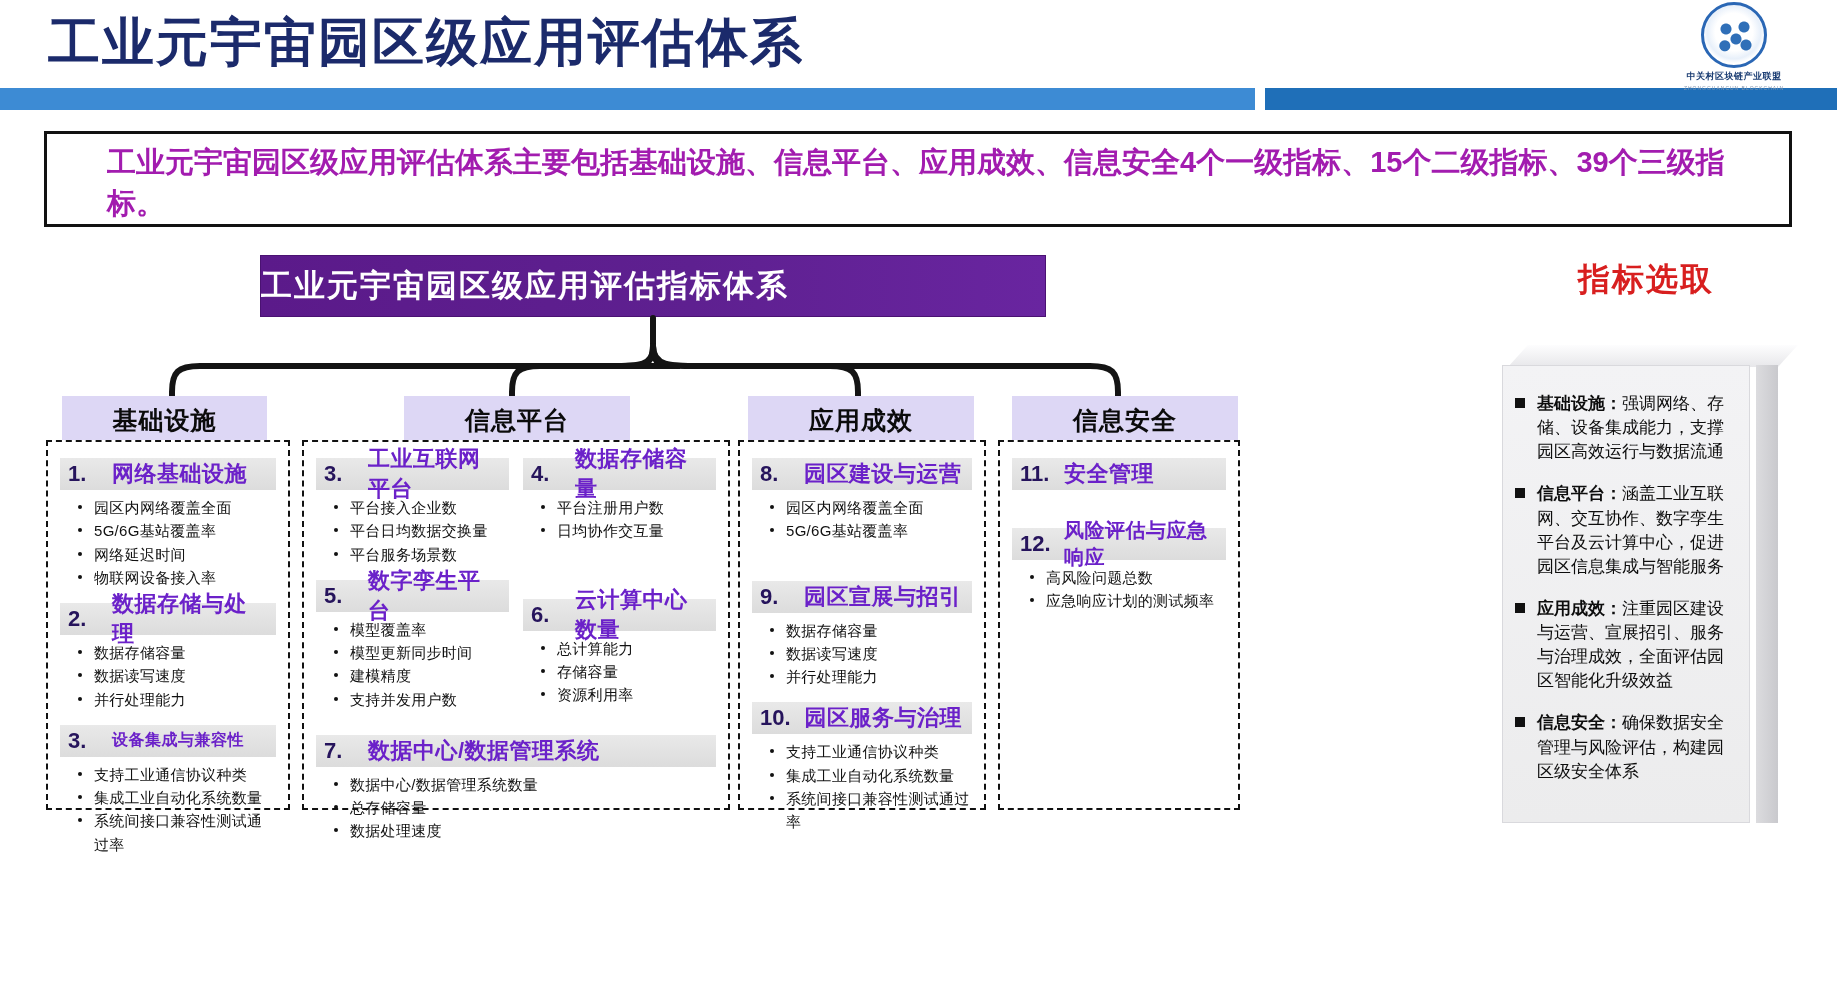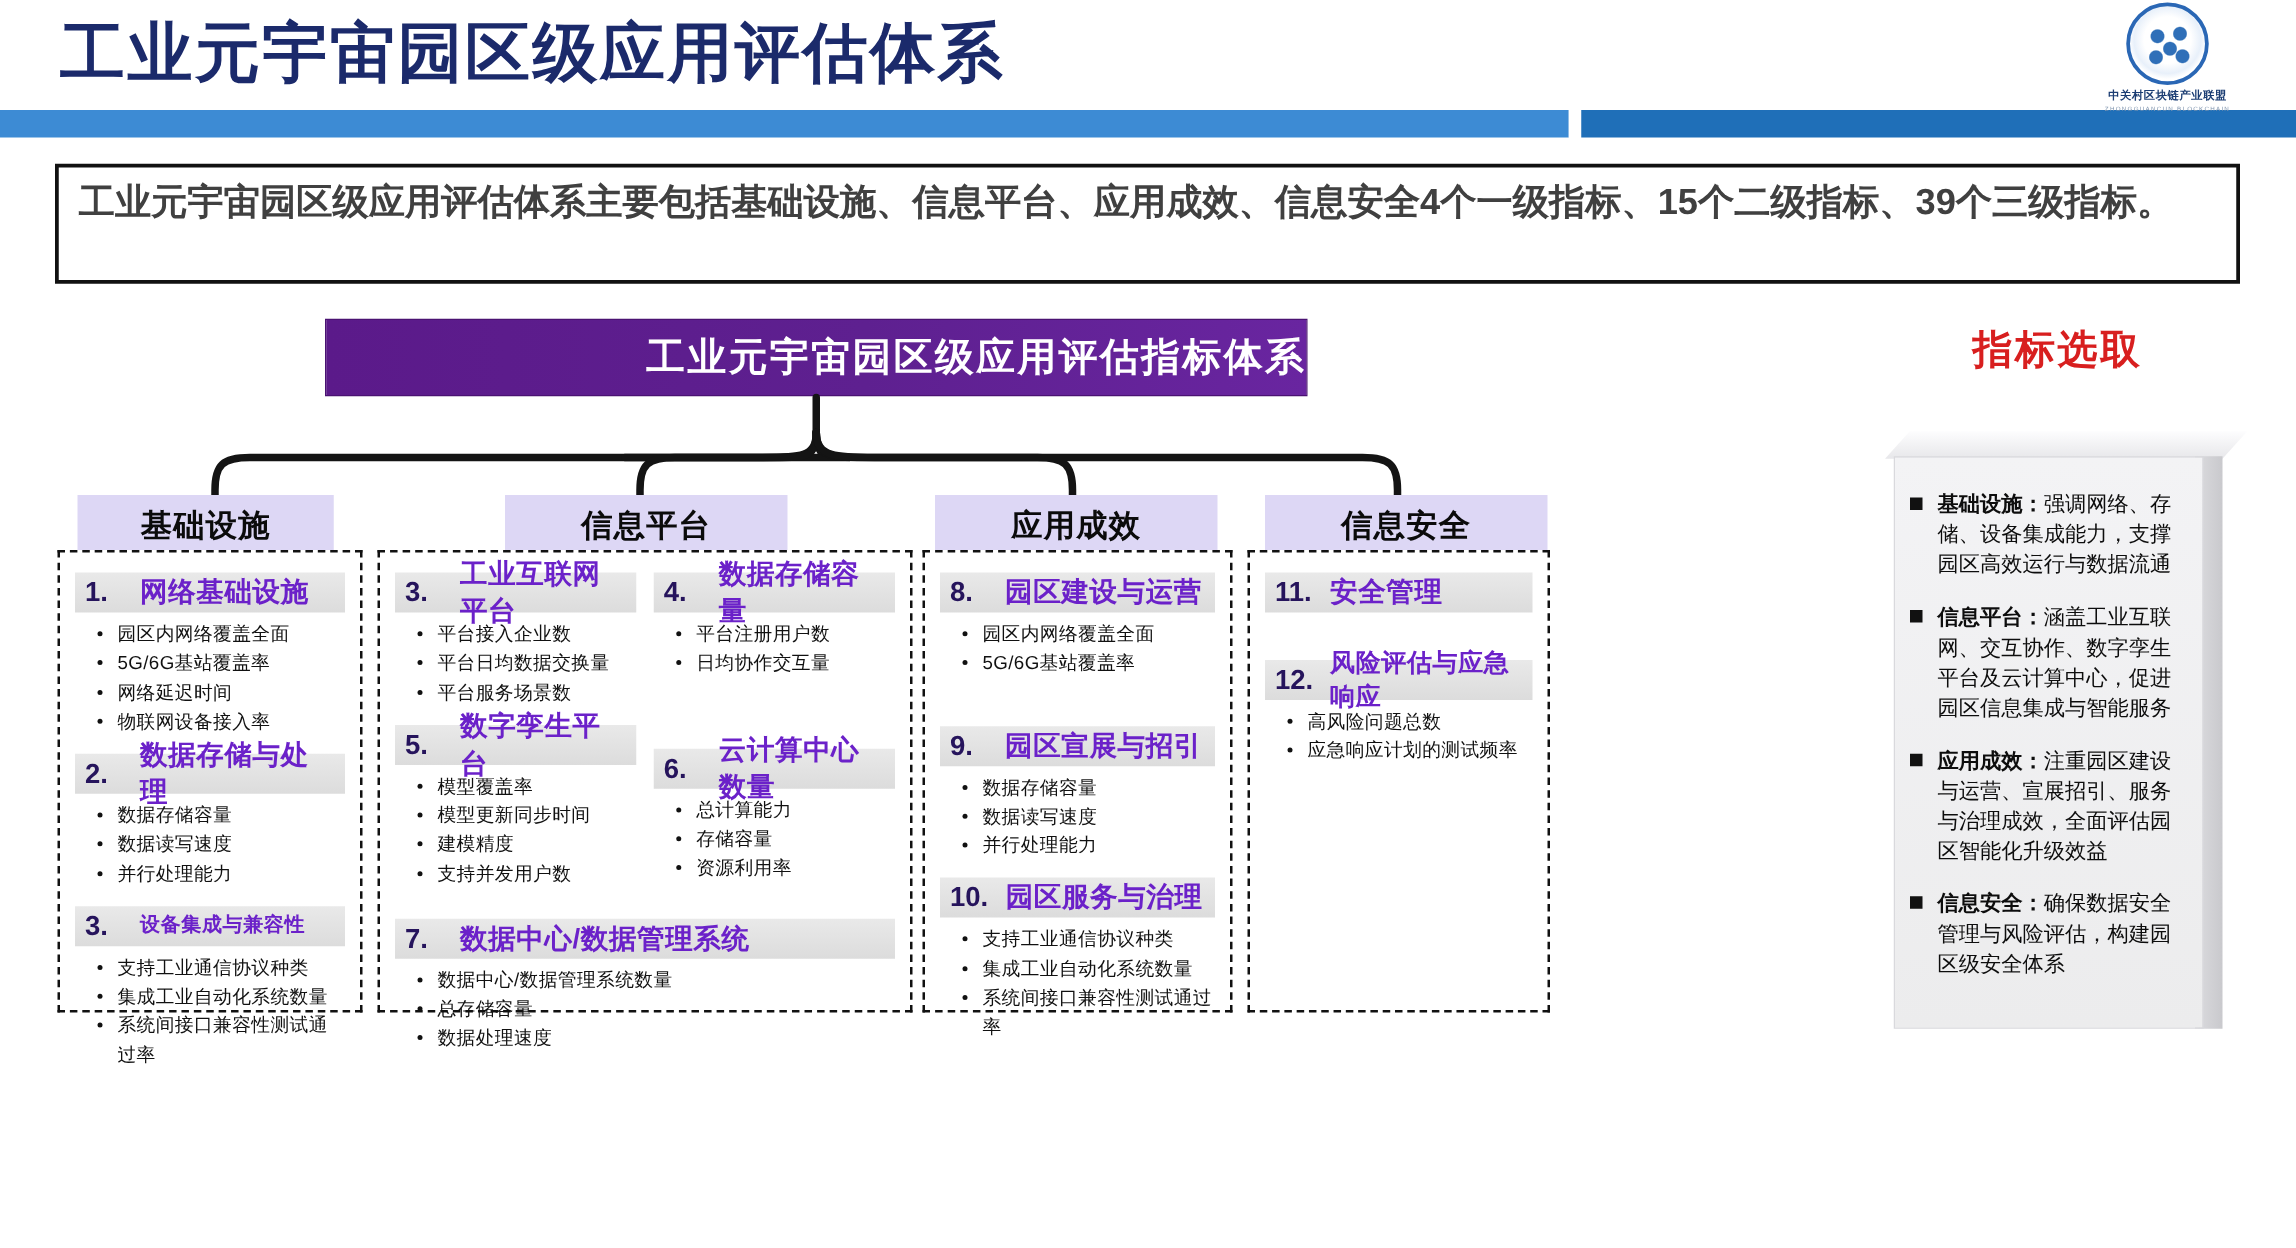--- a/index.html
+++ b/index.html
@@ -69,31 +69,32 @@
   
   .summary-box {
     position: absolute;
     left: 44px; top: 131px;
     width: 1748px; height: 96px;
     border: 3px solid #111111;
     background: #ffffff;
     padding: 8px 16px 0 16px;
   }
   .summary-text {
-    font-size: 29px; font-weight: bold; color: #404040;
+    font-size: 29px; font-weight: bold; color: #a21caf;
     line-height: 1.42;
+    margin-left: 44px;
   }
 
   
   .root-node {
     position: absolute;
     left: 260px; top: 255px;
     width: 786px; height: 62px;
     background: linear-gradient(90deg, #5b1a8a 0%, #5e2090 55%, #6925a0 100%);
-    display: flex; align-items: center; justify-content: flex-end;
+    display: flex; align-items: center; justify-content: flex-start;
     border: 1px solid #4a1272;
   }
   .root-node .label {
     color: #ffffff; font-size: 31px; font-weight: bold; letter-spacing: 2px;
   }
 
   
   .connectors { position: absolute; left: 0; top: 0; width: 1837px; height: 998px; pointer-events: none; }
 
   
@@ -157,21 +158,21 @@
     font-size: 32px; font-weight: bold; color: #d81f1f;
     letter-spacing: 2px;
   }
   .panel-3d {
     position: absolute;
     left: 1490px; top: 345px;
     width: 290px; height: 478px;
   }
   .panel-3d .face {
     position: absolute;
-    left: 25px; top: 20px;
+    left: 12px; top: 20px;
     width: 248px; height: 458px;
     background: linear-gradient(180deg, #f3f3f5 0%, #ececed 100%);
     border: 1px solid #d9d9dd;
     padding: 26px 12px 10px 12px;
   }
   .panel-3d .side {
     position: absolute;
     left: 266px; top: 20px;
     width: 22px; height: 458px;
     background: linear-gradient(90deg, #dcdcdf 0%, #c9c9cd 100%);

